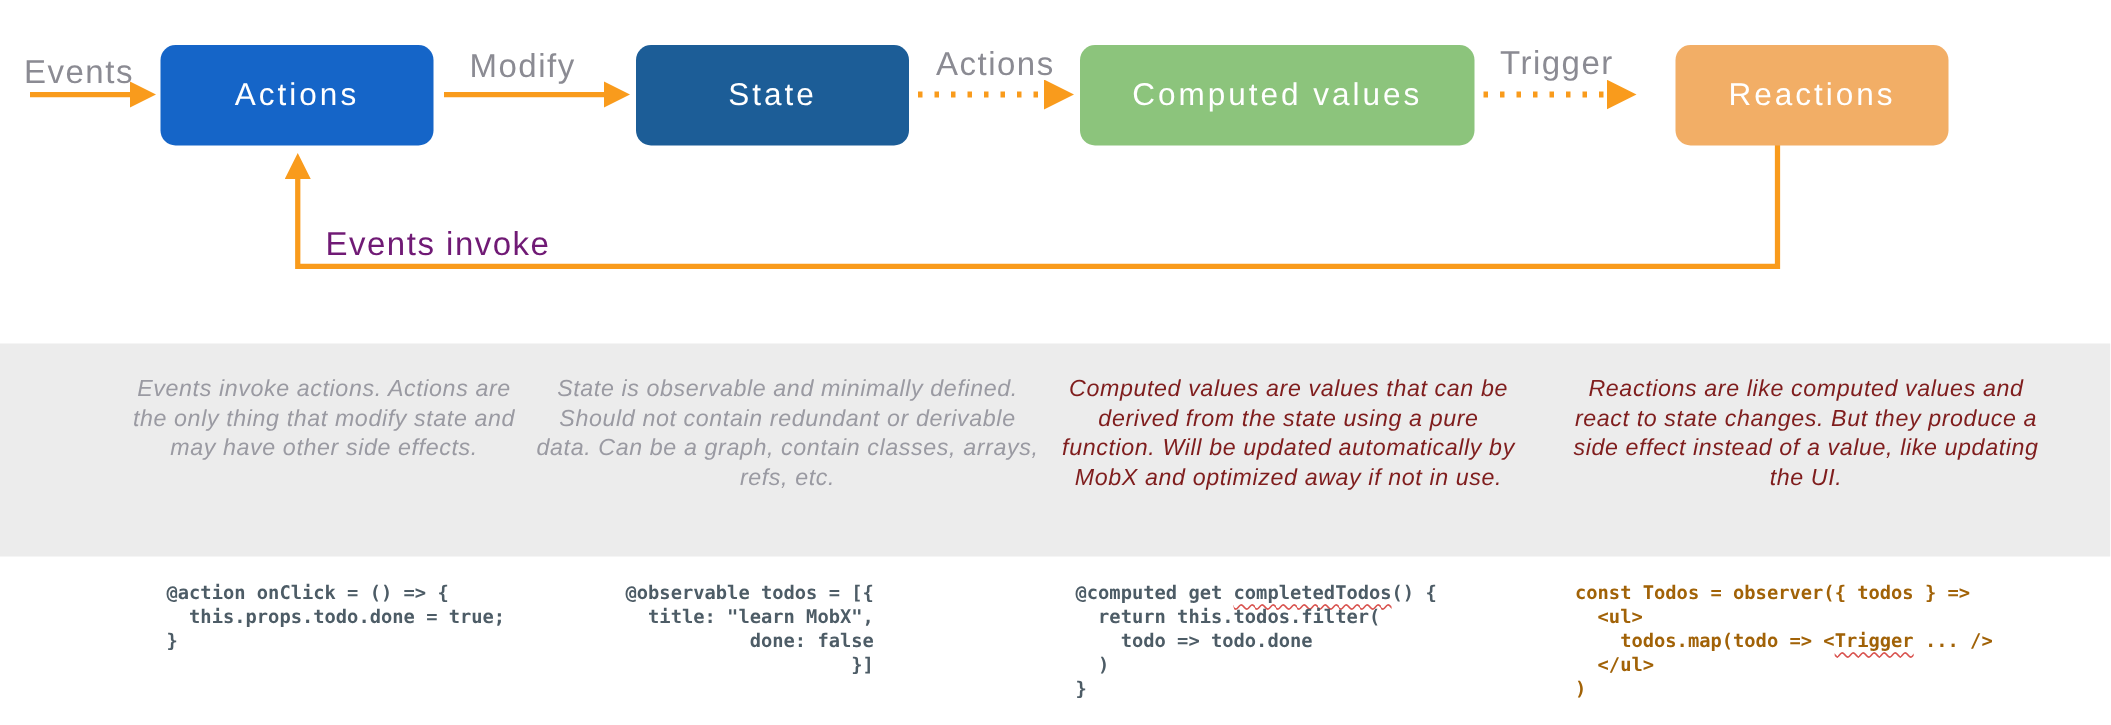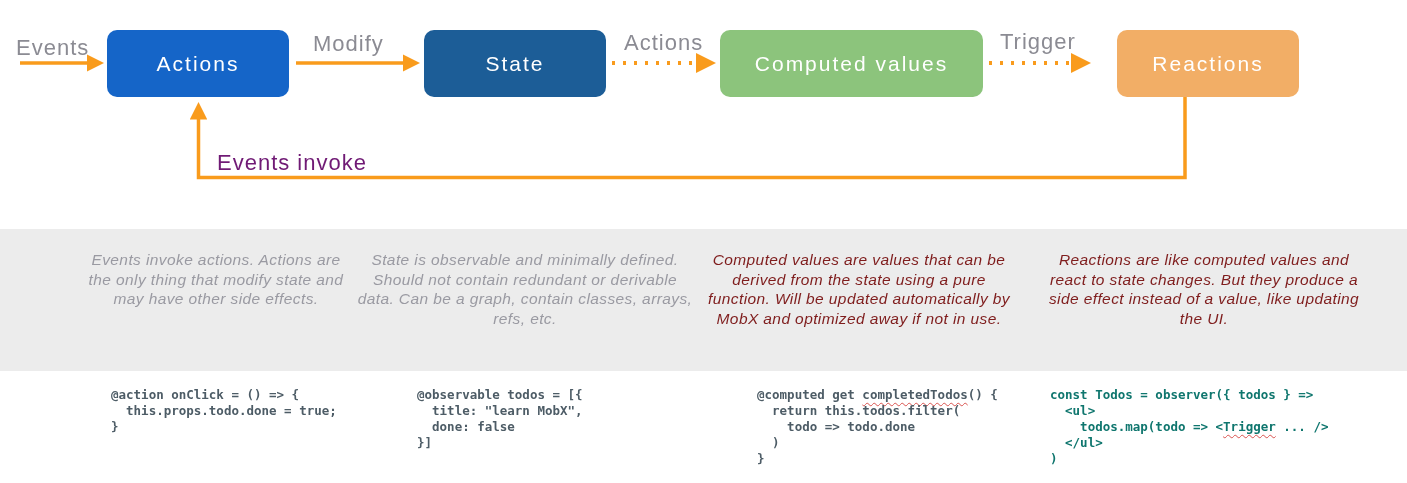--- a/index.html
+++ b/index.html
@@ -59,22 +59,22 @@
   .code{
     position:absolute;
     margin:0;
     font-family:"DejaVu Sans Mono", monospace;
     font-size:12.5px;
     font-weight:bold;
     line-height:16px;
     white-space:pre;
   }
   .code-0{left:88px;top:387px;margin-left:23px;}
-  .code-1{left:417px;top:387px;}
-  .code-2{left:717px;top:387px;margin-left:40px;}
+  .code-1{left:417px;top:387px;text-align:right;}
+  .code-2{left:717px;top:387px;}
   .code-3{left:1050px;top:387px;}
   .sq{
     text-decoration:underline;
     text-decoration-style:wavy;
     text-decoration-color:#d9534f;
     text-decoration-thickness:1px;
     text-underline-offset:3px;
   }
 </style>
 </head>
@@ -126,19 +126,19 @@
 }</pre>
   <pre class="code code-1" style="color: rgb(77, 92, 102);">@observable todos = [{
   title: "learn MobX",
   done: false
 }]</pre>
   <pre class="code code-2" style="color: rgb(77, 92, 102);">@computed get <span class="sq">completedTodos</span>() {
   return this.todos.filter(
     todo =&gt; todo.done
   )
 }</pre>
-  <pre class="code code-3" style="color: #0f766e;">const Todos = observer({ todos } =&gt;
+  <pre class="code code-3" style="color: #a16207;">const Todos = observer({ todos } =&gt;
   &lt;ul&gt;
     todos.map(todo =&gt; &lt;<span class="sq">Trigger</span> ... /&gt;
   &lt;/ul&gt;
 )</pre>
 
 </div>
 
 </body></html>

